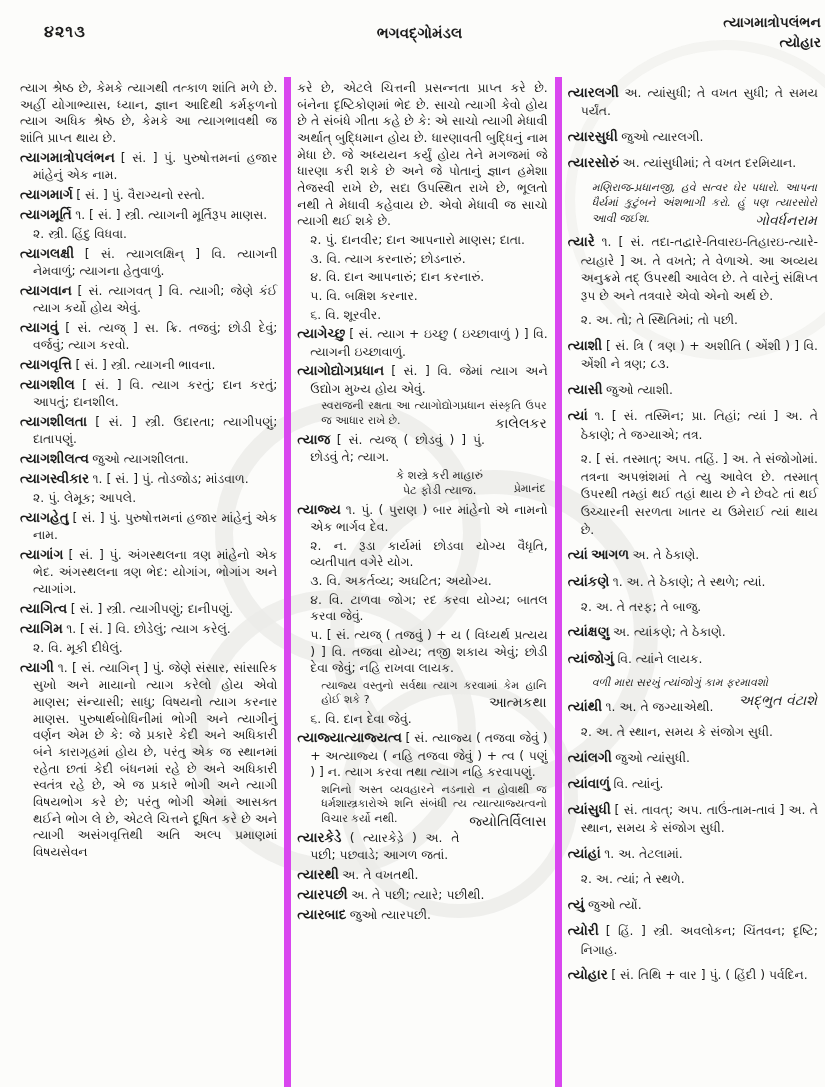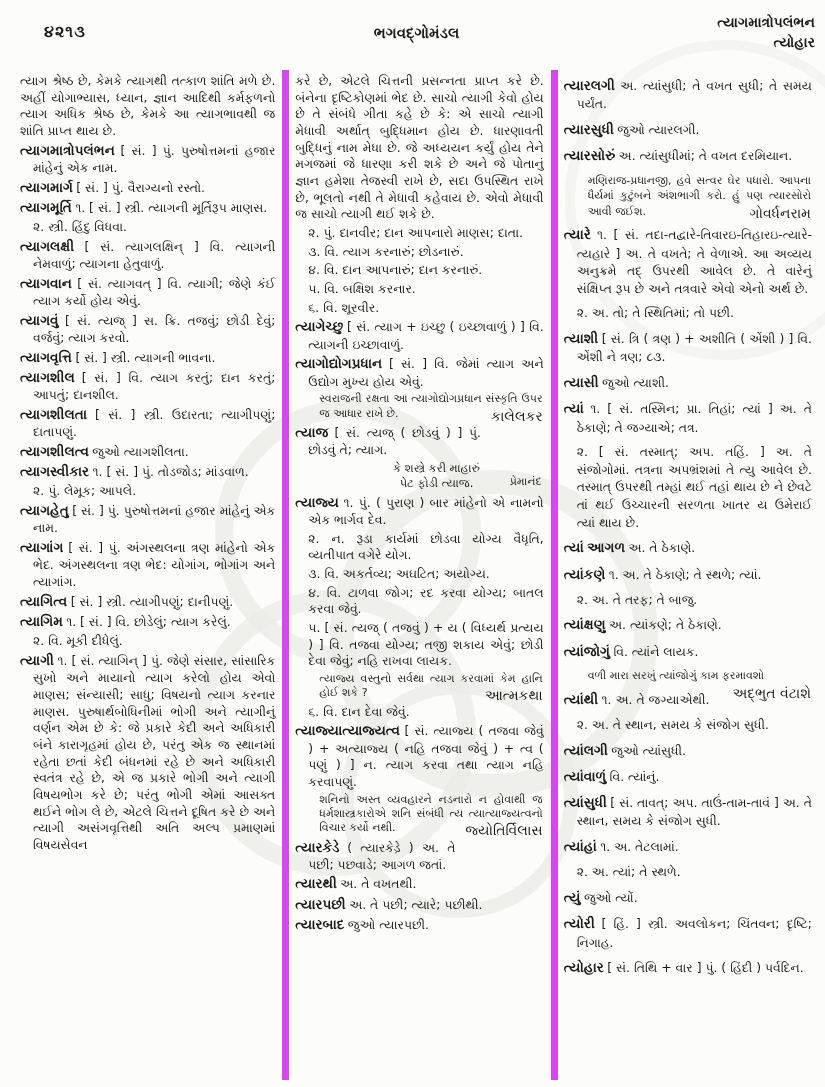--- a/index.html
+++ b/index.html
@@ -4,21 +4,21 @@
 <style>
   html,body{margin:0;padding:0;background:#e9e9e7;}
   .page{
     position:relative;
     width:825px;height:1087px;
     margin:0 auto;
     background:#fcfcfa;
     color:#1b1b1b;
     font-family:"DejaVu Sans", sans-serif;
     box-sizing:border-box;
-    padding:10px 6px 8px 14px;
+    padding:10px 0 8px 14px;
     overflow:hidden;
   }
   
   .watermark{position:absolute;inset:0;pointer-events:none;z-index:0;}
   .ring{position:absolute;border-radius:50%;border:18px solid #ebebe8;opacity:.8;}
   .ring.r1{width:230px;height:230px;left:215px;top:400px;}
   .ring.r2{width:280px;height:280px;left:330px;top:470px;border-width:24px;}
   .ring.r3{width:250px;height:250px;left:190px;top:590px;}
   .ring.r4{width:210px;height:210px;left:340px;top:680px;border-width:14px;}
   .ring.r5{width:300px;height:300px;right:-60px;top:40px;border-width:10px;opacity:.5;}
@@ -26,36 +26,36 @@
   header{position:relative;z-index:2;height:52px;}
   .pageno{position:absolute;left:30px;top:12px;font-size:16px;font-weight:bold;letter-spacing:1px;}
   .booktitle{position:absolute;left:0;right:0;top:14px;text-align:center;font-size:15px;font-weight:bold;}
   .guide{position:absolute;right:4px;top:2px;text-align:right;font-weight:bold;font-size:14px;line-height:1.45;}
 
   .columns{
     position:relative;z-index:1;
     display:grid;
     grid-template-columns:1fr 1fr 1fr;
     height:1010px;
-    margin-top:8px;
+    margin-top:15px;
   }
   .col{padding:2px 7px 0 6px;overflow:hidden;}
   .col + .col{border-left:7px solid #d946ef;}
 
   .block{font-size:12.4px;line-height:1.345;margin:1px 0 2px 0;text-align:justify;}
   .entry{text-indent:-13px;padding-left:13px;}
   .headword{font-weight:bold;font-size:13.6px;font-family:Liberation Serif, serif;}
   .sense{padding-left:13px;}
   .para{}
   .cite{font-size:11px;line-height:1.3;padding-left:24px;padding-right:1px;margin:2px 0 3px 0;}
   .cite .src{float:right;padding-left:10px;font-size:14px;}
   .verse{font-size:11.5px;line-height:1.3;padding-left:34px;position:relative;margin:1px 0 3px 0;text-align:center;}
   .verse .src{position:absolute;right:2px;bottom:1px;font-size:11px;}
   .col-loose .block{margin:4px 0 7px 0;line-height:1.42;}
-  .col-loose .cite{margin:2px 0 6px 0;}
+  .col-loose .cite{margin:2px 0 6px 0;font-style:italic;}
 </style>
 </head>
 <body>
 
 <div class="page">
   <div class="watermark">
     <div class="ring r1"></div>
     <div class="ring r2"></div>
     <div class="ring r3"></div>
     <div class="ring r4"></div>

